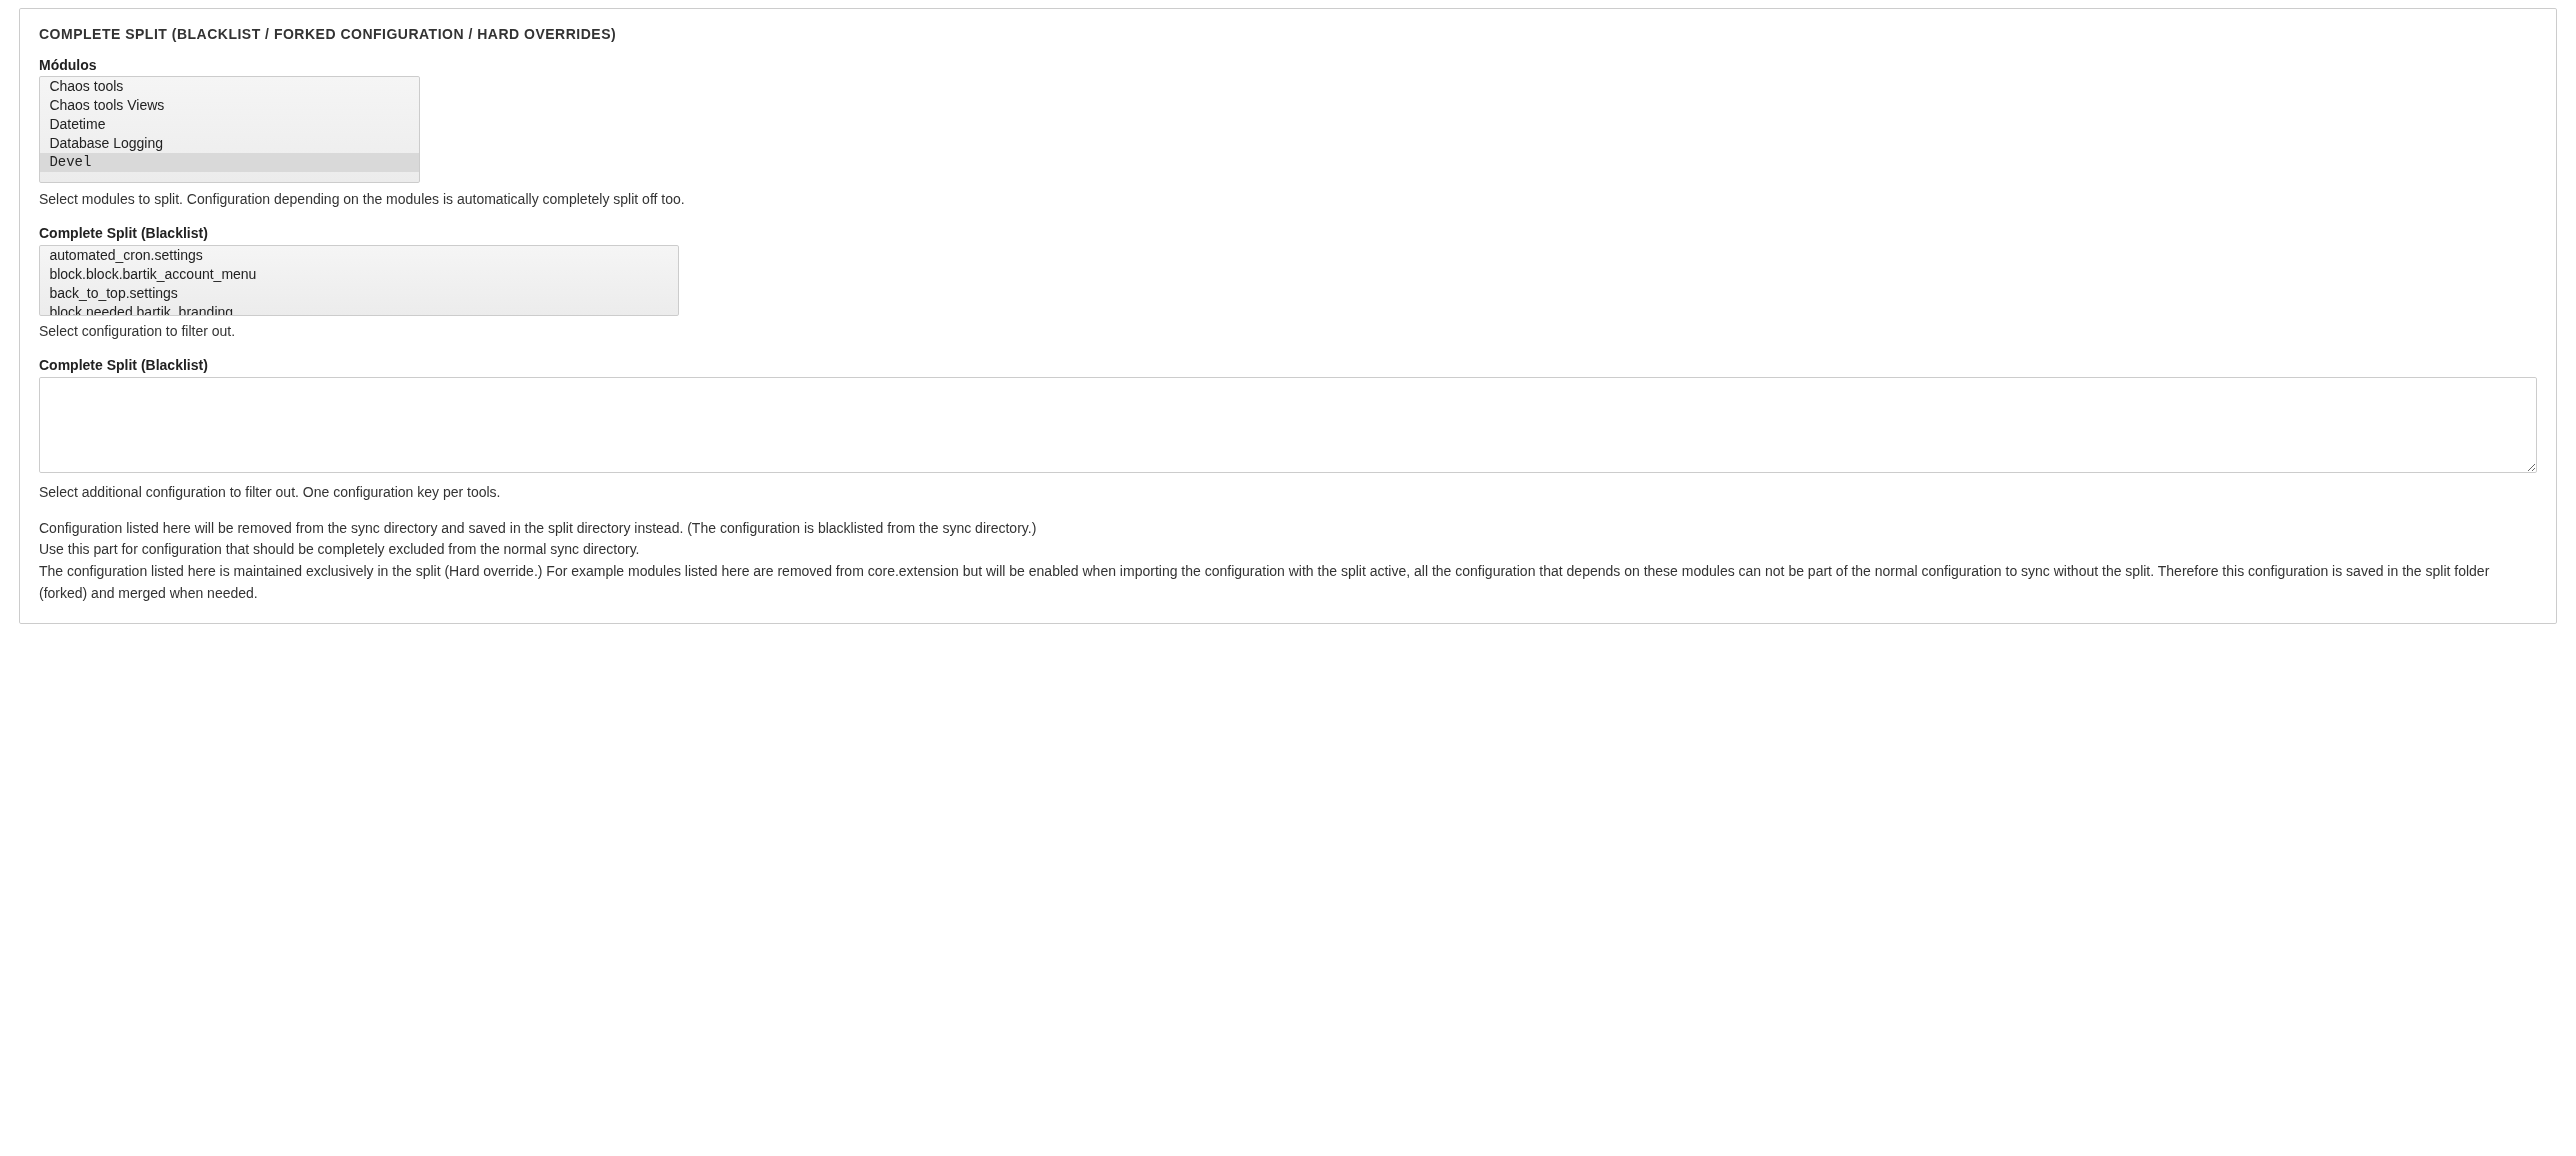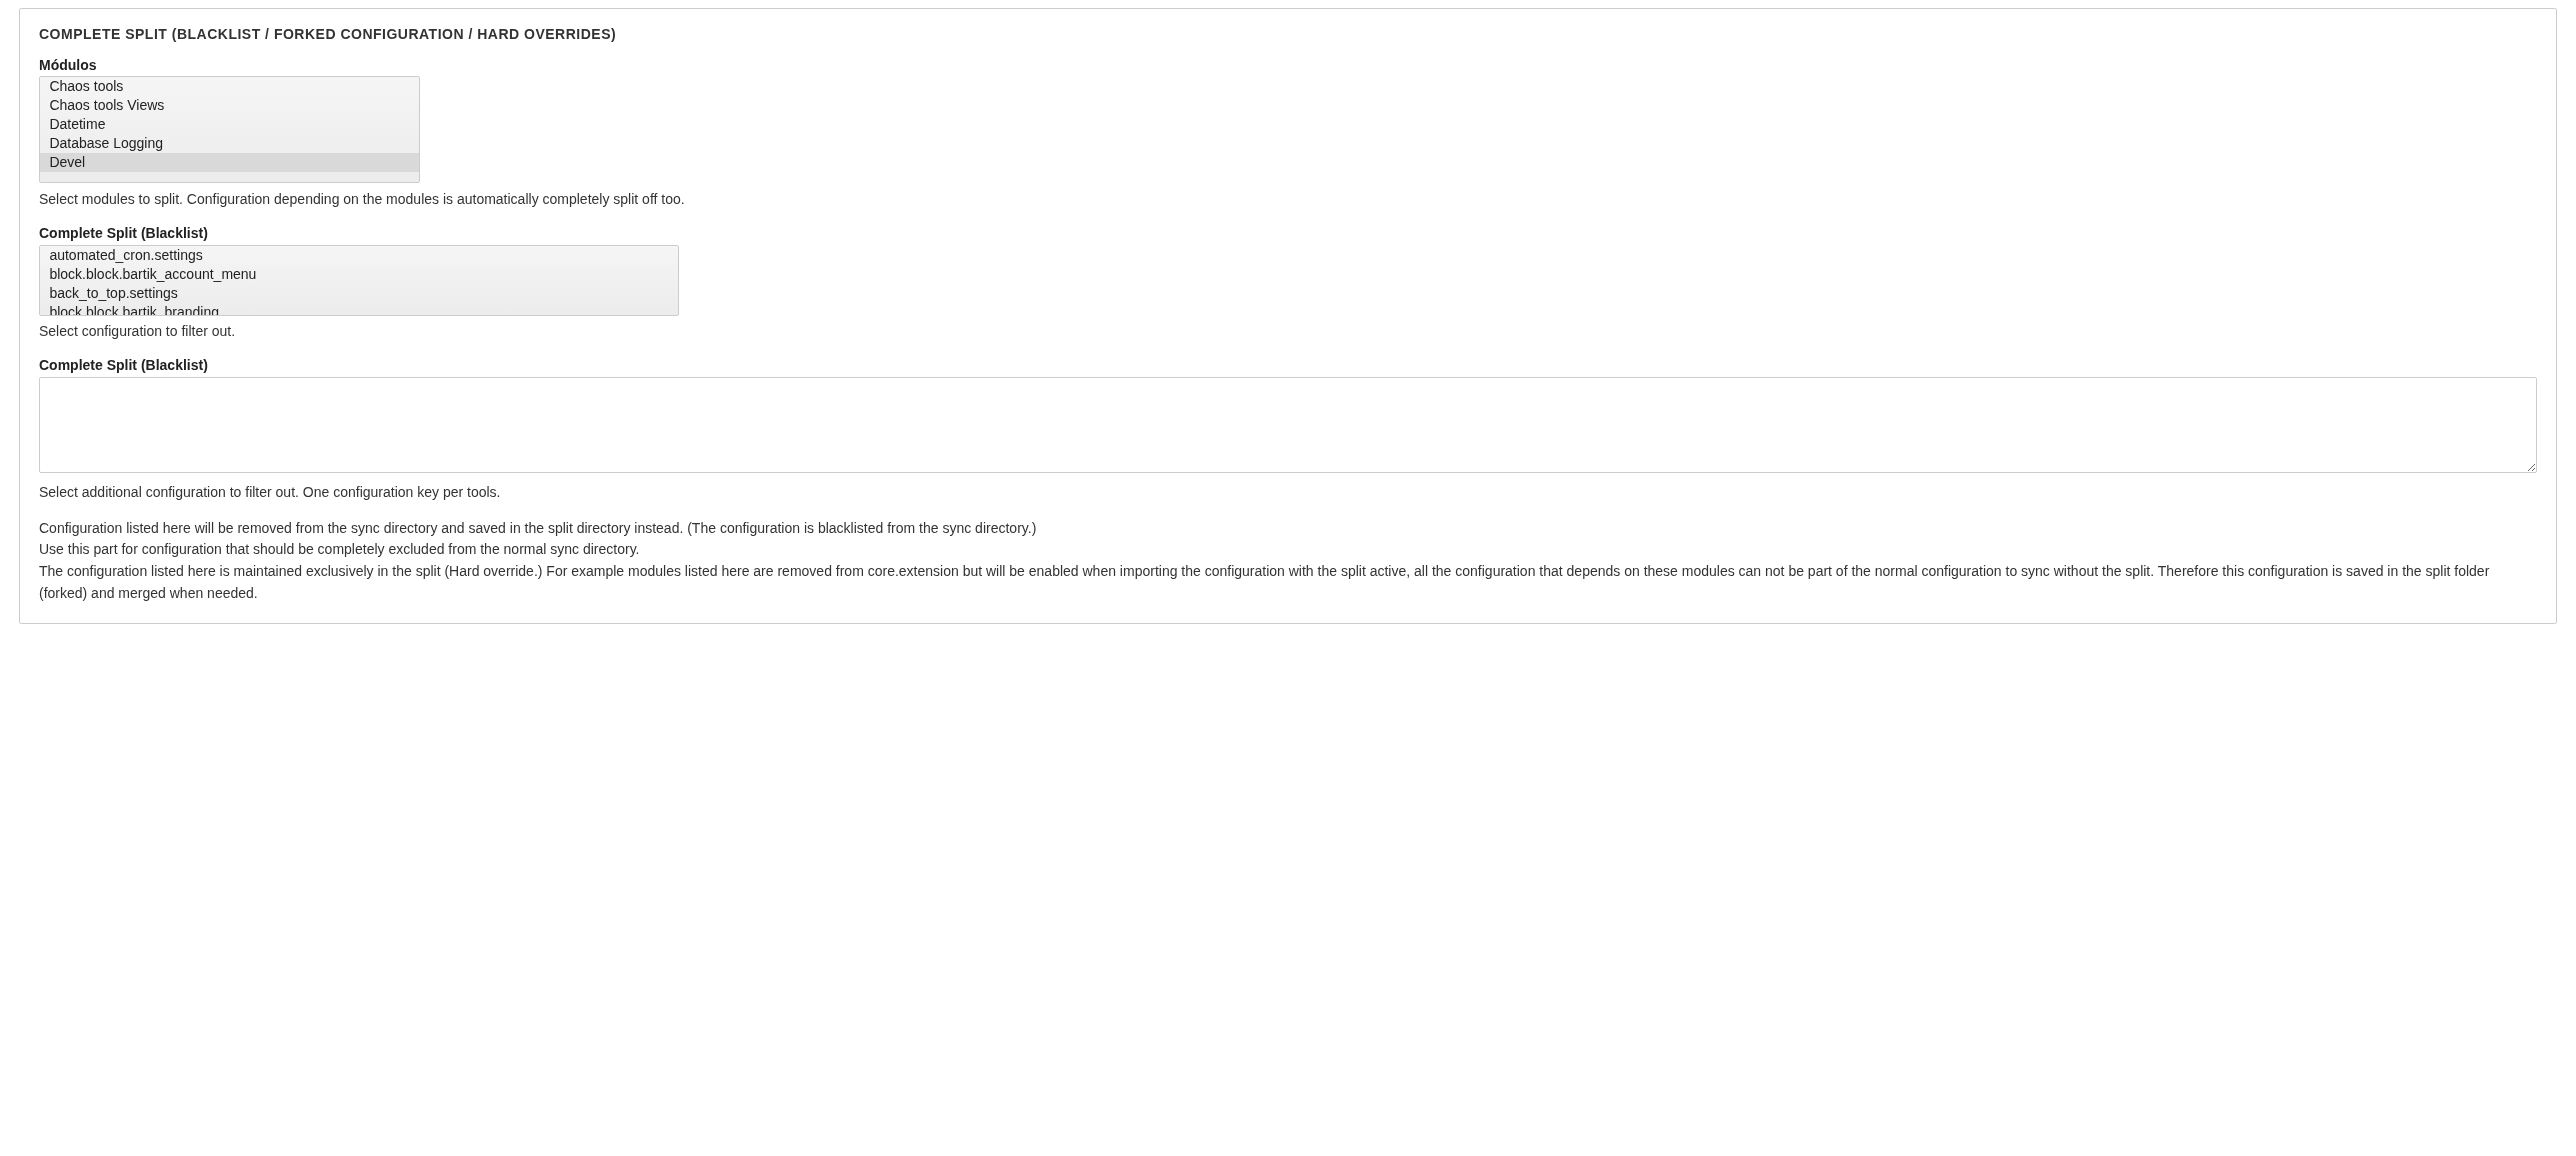--- a/index.html
+++ b/index.html
@@ -55,20 +55,21 @@
     .form-select .option {
       padding: 0 9.4px;
       line-height: 19px;
       height: 19px;
       color: #222;
       cursor: default;
       white-space: nowrap;
     }
     .form-select .option.selected {
       background: #d9d9d9;
+      font-family: Liberation Mono, monospace;
     }
     .form-textarea {
       width: 100%;
       height: 96px;
       border: 0.9px solid #ccc;
       border-radius: 1.9px;
       background: #fff;
       font-family: inherit;
       font-size: 14px;
       padding: 5.6px 7.5px;
@@ -119,21 +120,21 @@
       </div>
     <div class="description">Select modules to split. Configuration depending on the modules is automatically completely split off too.</div>
   </div>
 
   <div class="form-item">
     <label class="form-label">Complete Split (Blacklist)</label>
     <div class="form-select wide" id="blacklist-config-select">
         <div class="option">automated_cron.settings</div>
         <div class="option">block.block.bartik_account_menu</div>
         <div class="option">back_to_top.settings</div>
-        <div class="option">block.block.bartik_branding</div>
+        <div class="option">block.needed.bartik_branding</div>
         <div class="option">block.block.bartik_breadcrumbs</div>
       </div>
     <div class="description">Select configuration to filter out.</div>
   </div>
 
   <div class="form-item">
     <label class="form-label">Complete Split (Blacklist)</label>
     <textarea class="form-textarea" value="" style=""></textarea>
     <div class="description">Select additional configuration to filter out. One configuration key per tools.</div>
   </div>

